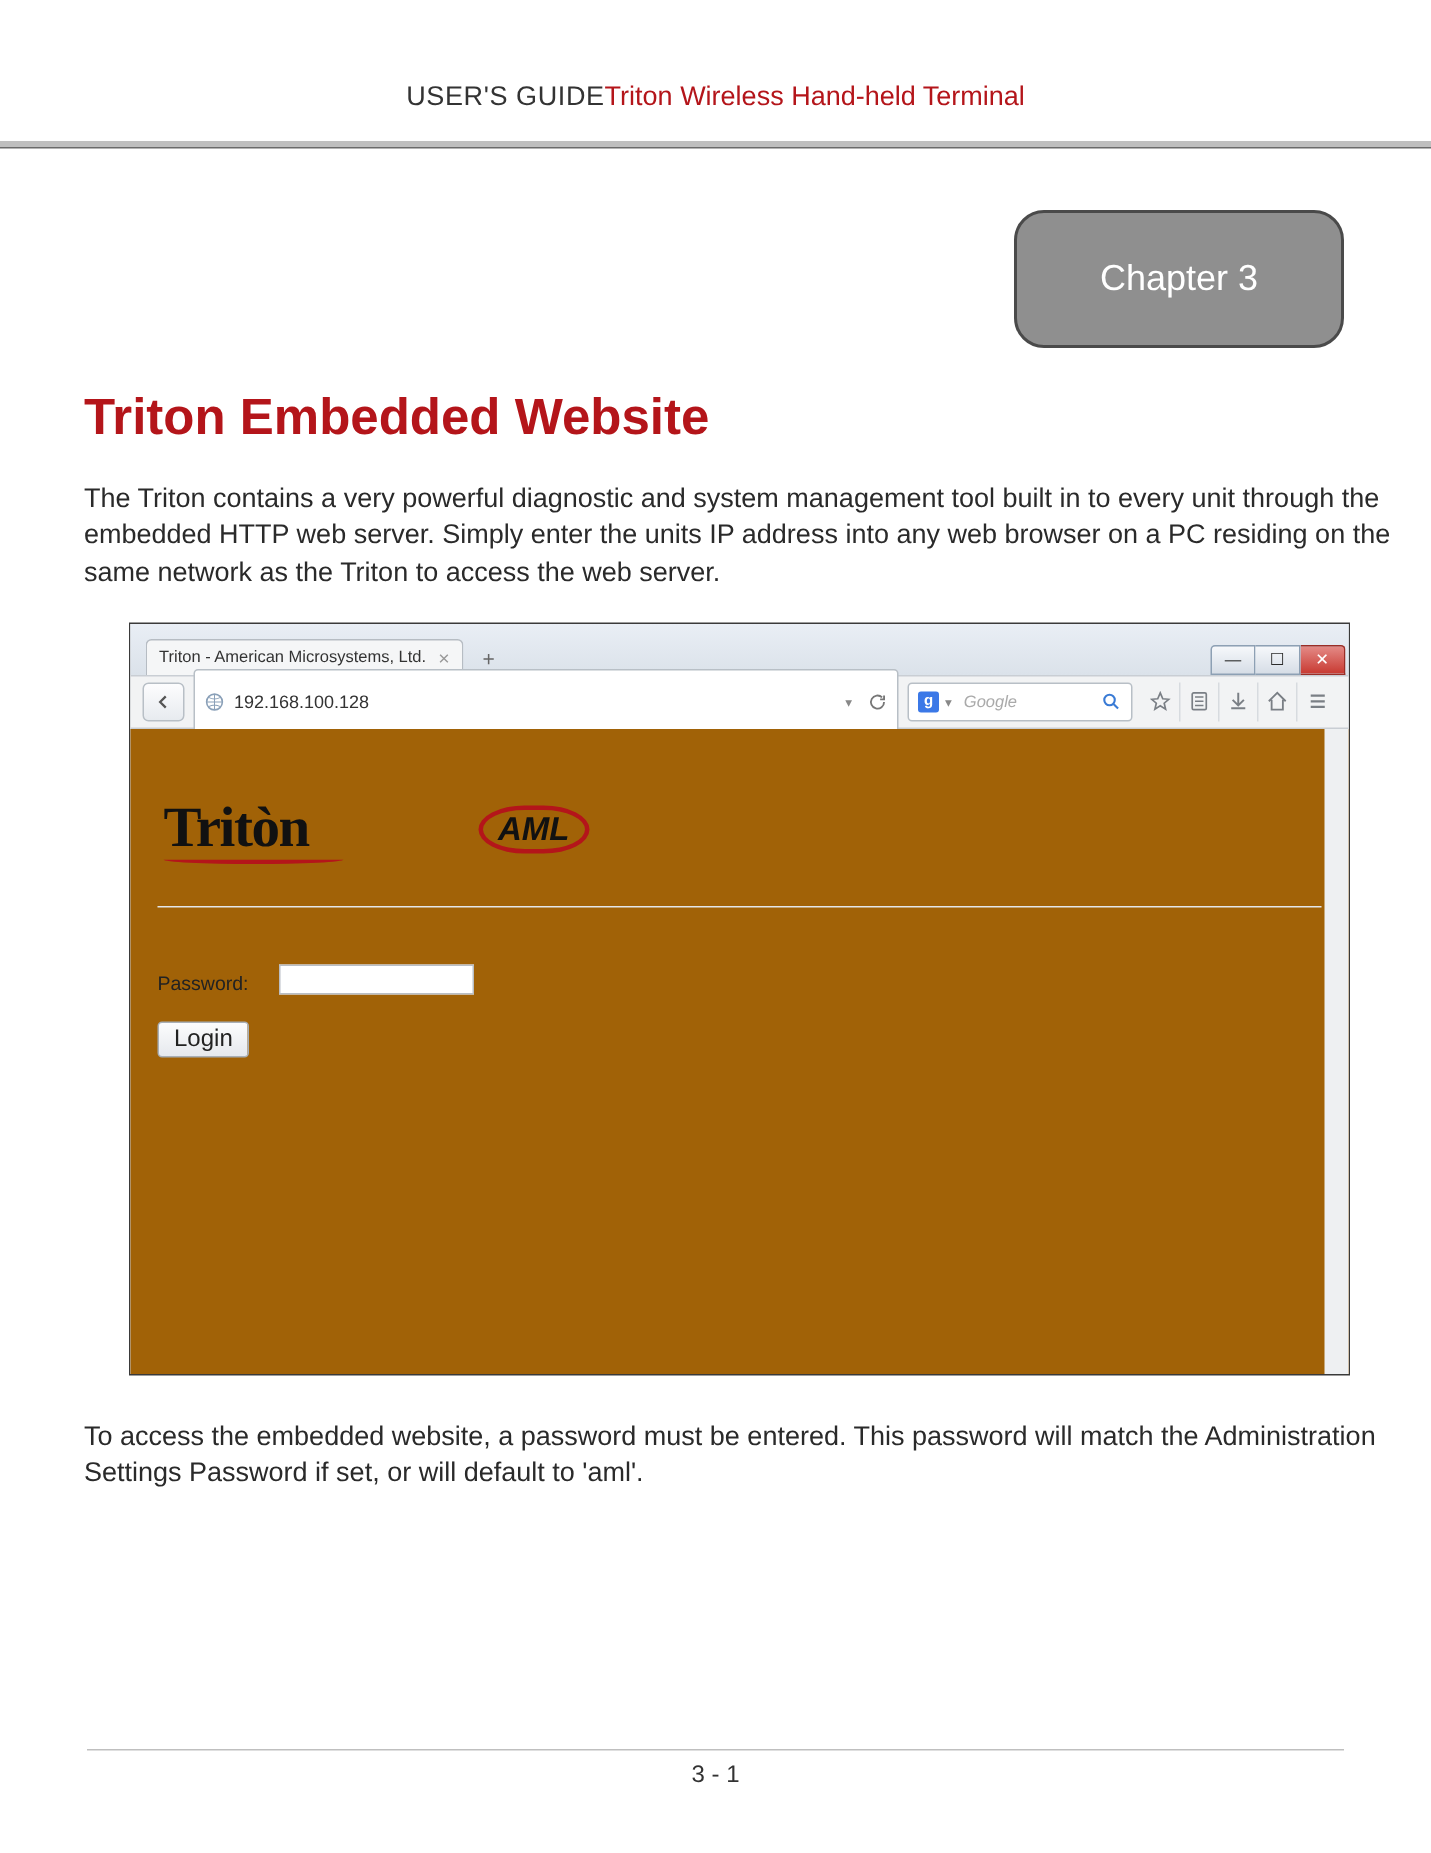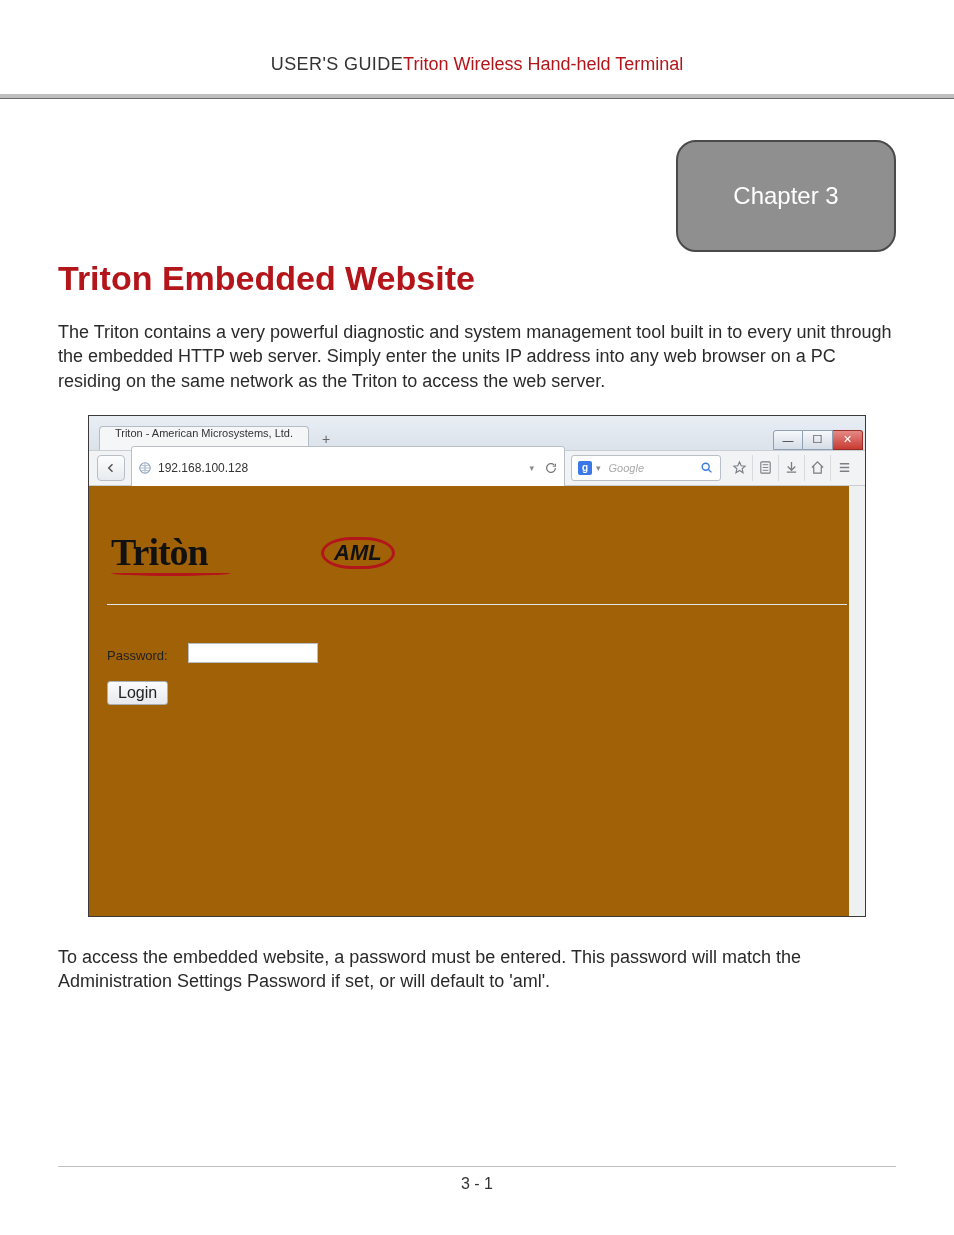--- a/index.html
+++ b/index.html
@@ -7,48 +7,48 @@
   .page { width: 954px; height: 1235px; position: relative; }
 
   .hdr { display: flex; justify-content: center; padding: 54px 58px 19px 58px; font-size: 18px; }
   .hdr-left { color: #333; letter-spacing: .4px; }
   .hdr-right { color: #b4151a; }
   .rule-outer { margin: 0 0 0 0; border-top: 4px solid #bfbfbf; }
   .rule-inner { border-top: 1.5px solid #6b6b6b; }
 
   .chapter-badge {
     position: absolute; right: 58px; top: 140px;
-    width: 220px; height: 112px;
+    width: 220px; height: 92px;
     background: #8f8f8f; color: #fff;
     border: 2px solid #4a4a4a; border-radius: 20px;
     display: flex; align-items: center; justify-content: center;
     font-size: 24px; font-weight: 400;
   }
 
-  .content { padding: 0 58px; }
+  .content { padding: 0 24px; margin-left: 32px; }
   .title { color: #b4151a; font-size: 34px; font-weight: 700; margin-top: 160px; margin-bottom: 22px; }
   .para { font-size: 18px; line-height: 1.35; color: #2a2a2a; margin-bottom: 22px; }
 
   
   .shot-wrap { margin: 10px 30px 28px 30px; border: 1px solid #3a3a3a; background: #3f4648; padding: 0; position: relative; }
   .win { background: #e9eef4; border: 0; }
 
   .titlebar {
     height: 34px;
     background: linear-gradient(#e9eef5,#dbe2ea);
     display: flex; align-items: flex-end; justify-content: space-between;
     border-bottom: 0;
   }
   .tabstrip { display: flex; align-items: flex-end; padding-left: 10px; height: 100%; gap: 6px; }
   .browser-tab {
     height: 24px; min-width: 210px; background: #f5f6f7;
     border: 1px solid #b6bcc3; border-bottom: none;
     border-top-left-radius: 4px; border-top-right-radius: 4px;
     display: flex; align-items: center; gap: 8px;
-    font-size: 11px; color: #333; padding: 0 8px; flex-direction: column;
+    font-size: 11px; color: #333; padding: 0 8px;
   }
   .tab-plus { height: 22px; width: 22px; display:flex; align-items:center; justify-content:center; color:#666; font-size:14px; }
   .tab-close { margin-left: auto; color:#999; font-size:13px; }
   .win-controls { display:flex; align-items:flex-start; padding-top:2px; padding-right:2px; gap:0; }
   .win-btn { width:30px; height:20px; background: linear-gradient(#f6f8fb,#d6dde6); border:1px solid #8da0b4; display:flex; align-items:center; justify-content:center; font-size:11px; color:#2b2b2b; }
   .win-btn + .win-btn { border-left:none; }
   .win-btn.close { background: linear-gradient(#e48a86,#c83a32); color:#fff; border-color:#9a2d26; border-top-right-radius:3px; }
   .win-btn.min { border-top-left-radius:3px; }
 
   .toolbar {

